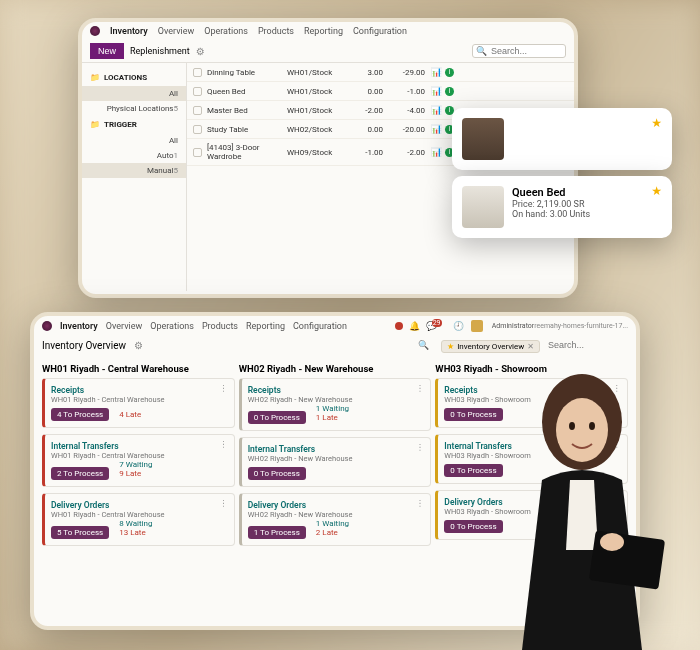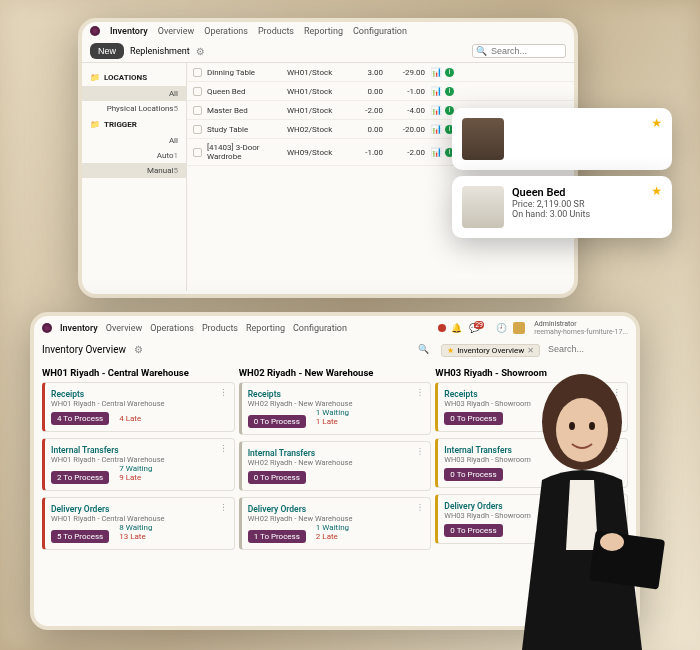--- a/index.html
+++ b/index.html
@@ -21,21 +21,21 @@
     }
     .win1 { top: 18px; left: 78px; width: 500px; height: 280px; }
     .win2 { top: 312px; left: 30px; width: 610px; height: 318px; }
 
     .topbar { display:flex; align-items:center; gap:10px; padding:4px 8px; font-size:9px; color:#333; }
     .logo { width:10px; height:10px; border-radius:50%; background: radial-gradient(circle,#7b2d5c,#3b1230); display:inline-block; }
     .app-name { font-weight:600; color:#1a1a1a; }
     .nav-link { color:#555; cursor:pointer; }
 
     .toolbar { display:flex; align-items:center; gap:6px; padding:3px 8px; border-bottom:1px solid #e3e0da; font-size:9px; }
-    .btn-primary { background:#404040; color:#fff; border:none; padding:3px 8px; border-radius:6px; font-size:9px; cursor:pointer; }
+    .btn-primary { background:#701a75; color:#fff; border:none; padding:3px 8px; border-radius:0; font-size:9px; cursor:pointer; }
     .gear { color:#888; font-size:10px; }
     .searchbox { display:flex; align-items:center; border:1px solid #d0ccc3; border-radius:3px; padding:1px 4px; flex:0 0 auto; background:#fff; }
     .searchbox input { border:none; outline:none; font-size:9px; width:70px; background:transparent; }
     .mag { font-size:9px; color:#888; margin-right:3px; }
     .spacer { flex:1; }
 
     .body1 { display:flex; height: calc(100% - 44px); }
     .sidebar { width:105px; border-right:1px solid #e3e0da; padding:6px 0; font-size:8px; }
     .side-head { font-weight:700; padding:4px 8px; display:flex; align-items:center; gap:4px; color:#222; }
     .side-item { padding:3px 8px 3px 16px; display:flex; justify-content:flex-end; color:#444; cursor:pointer; }
@@ -58,21 +58,21 @@
     .card-img.bed { background:linear-gradient(#e8e4dc,#c9c3b6); }
     .card-title { font-weight:600; font-size:11px; }
     .card-sub { color:#555; font-size:9px; }
     .star { position:absolute; top:8px; right:10px; color:#f5b301; font-size:12px; }
 
     
     .topbar2 { display:flex; align-items:center; gap:8px; padding:4px 8px; font-size:9px; }
     .status-icons { display:flex; gap:6px; align-items:center; margin-left:auto; }
     .stat-dot { width:8px;height:8px;border-radius:50%; }
     .badge { background:#c0392b;color:#fff;font-size:7px;border-radius:6px;padding:0 1px; position:relative; top:-4px; left:-6px;}
-    .userbox { display:flex;flex-direction:column;align-items:flex-start;font-size:7px;color:#555;}
+    .userbox { display:flex;align-items:center;font-size:7px;color:#555;}
     .user-icon{width:12px;height:12px;background:#d4a84a;border-radius:2px;display:inline-block;margin-right:3px;}
 
     .subhead2 { display:flex; align-items:flex-start; padding:4px 8px; font-size:10px; gap:8px; }
     .chip { display:flex;align-items:center;background:#eee9df;border:1px solid #d9d3c5;border-radius:3px;padding:1px 5px;font-size:8px;gap:3px; }
     .chip .chipstar{color:#f5b301;}
     .chip .chipx{color:#888;cursor:pointer;}
 
     .kanban { display:flex; gap:4px; padding:6px 8px; height: calc(100% - 62px); }
     .col { flex:1; display:flex; flex-direction:column; }
     .col-title { font-weight:700; font-size:9.5px; padding-bottom:4px; }

